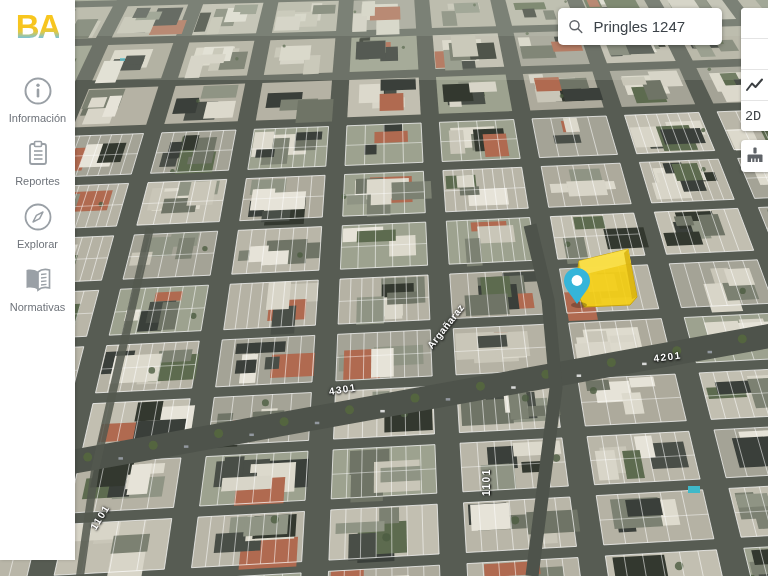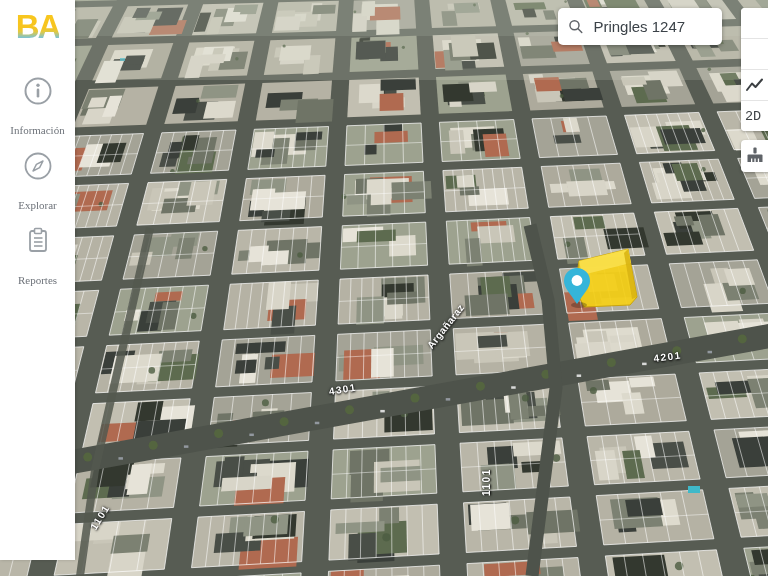--- a/index.html
+++ b/index.html
@@ -21,22 +21,22 @@
     display:flex;flex-direction:column;align-items:center;
     box-shadow:1px 0 3px rgba(0,0,0,.18);
   }
   #logo{
     margin-top:8px;font-size:33px;font-weight:bold;letter-spacing:-2px;line-height:38px;
     background:linear-gradient(180deg,#f9c81e 0%,#f6c41f 52%,#e3c93f 62%,#7ec3cf 78%,#55b4d6 100%);
     -webkit-background-clip:text;background-clip:text;color:transparent;
   }
   #nav{margin-top:26px;display:flex;flex-direction:column;gap:9px;width:100%;}
   .nav-item{
-    display:flex;flex-direction:column;align-items:center;gap:16px;
-    padding:2px 0;cursor:pointer;font-family:Liberation Serif, serif;
+    display:flex;flex-direction:column;align-items:center;gap:4px;
+    padding:2px 0;cursor:pointer;
   }
   .nav-item .cap{font-size:11px;color:#6e737a;}
   .nav-item svg{display:block;}
   
   #searchbox{
     position:absolute;left:558px;top:8px;width:164px;height:37px;background:#fff;
     border-radius:5px;display:flex;align-items:center;padding:0 10px;gap:8px;
     box-shadow:0 1px 4px rgba(0,0,0,.35);z-index:50;box-sizing:border-box;
   }
   #searchbox input{
@@ -2019,37 +2019,48 @@
         <circle cx="17" cy="17" r="12.5" fill="none" stroke="#9aa0a6" stroke-width="2"></circle>
         <circle cx="17" cy="11.3" r="1.7" fill="#9aa0a6"></circle>
         <rect x="15.7" y="14.6" width="2.6" height="9" rx="1.3" fill="#9aa0a6"></rect>
       </svg>
       <span class="cap">Información</span>
     </div>
 
 
     <div class="nav-item">
       <svg width="34" height="34" viewBox="0 0 34 34">
-        <circle cx="17" cy="17" r="12.5" fill="none" stroke="#9aa0a6" stroke-width="1.8"></circle>
-        <polygon points="22,12 18.6,18.6 12,22 15.4,15.4" fill="none" stroke="#9aa0a6" stroke-width="1.5" stroke-linejoin="round"></polygon>
-      </svg>
-      <span class="cap">Explorar</span>
-    </div>
-
-    <div class="nav-item">
-      <svg width="34" height="34" viewBox="0 0 34 34">
         <rect x="9" y="7" width="16" height="20" rx="2" fill="none" stroke="#9aa0a6" stroke-width="1.8"></rect>
         <rect x="13.5" y="4.5" width="7" height="5" rx="1" fill="#fff" stroke="#9aa0a6" stroke-width="1.6"></rect>
         <line x1="13" y1="14" x2="21.5" y2="14" stroke="#9aa0a6" stroke-width="1.6"></line>
         <line x1="13" y1="18" x2="21.5" y2="18" stroke="#9aa0a6" stroke-width="1.6"></line>
         <line x1="13" y1="22" x2="21.5" y2="22" stroke="#9aa0a6" stroke-width="1.6"></line>
       </svg>
       <span class="cap">Reportes</span>
     </div>
 
+    <div class="nav-item">
+      <svg width="34" height="34" viewBox="0 0 34 34">
+        <circle cx="17" cy="17" r="12.5" fill="none" stroke="#9aa0a6" stroke-width="1.8"></circle>
+        <polygon points="22,12 18.6,18.6 12,22 15.4,15.4" fill="none" stroke="#9aa0a6" stroke-width="1.5" stroke-linejoin="round"></polygon>
+      </svg>
+      <span class="cap">Explorar</span>
+    </div>
+
+    <div class="nav-item">
+      <svg width="34" height="34" viewBox="0 0 34 34">
+        <path d="M17 9 C14 6.5 9.5 6 5.5 7 L5.5 25 C9.5 24 14 24.5 17 27 Z" fill="#9aa0a6"></path>
+        <path d="M17 9 C20 6.5 24.5 6 28.5 7 L28.5 25 C24.5 24 20 24.5 17 27 Z" fill="none" stroke="#9aa0a6" stroke-width="1.7"></path>
+        <line x1="20" y1="11.5" x2="25.5" y2="10.8" stroke="#9aa0a6" stroke-width="1.3"></line>
+        <line x1="20" y1="15" x2="25.5" y2="14.3" stroke="#9aa0a6" stroke-width="1.3"></line>
+        <line x1="20" y1="18.5" x2="25.5" y2="17.8" stroke="#9aa0a6" stroke-width="1.3"></line>
+        <line x1="20" y1="22" x2="25.5" y2="21.3" stroke="#9aa0a6" stroke-width="1.3"></line>
+      </svg>
+      <span class="cap">Normativas</span>
+    </div>
 
   </div>
 </div>
 
 <div id="searchbox">
   <svg width="19" height="19" viewBox="0 0 19 19">
     <circle cx="8" cy="8" r="5.6" fill="none" stroke="#5f6368" stroke-width="1.8"></circle>
     <line x1="12.4" y1="12.4" x2="17" y2="17" stroke="#5f6368" stroke-width="1.8" stroke-linecap="round"></line>
   </svg>
   <input type="text" value="Pringles 1247" style="">

